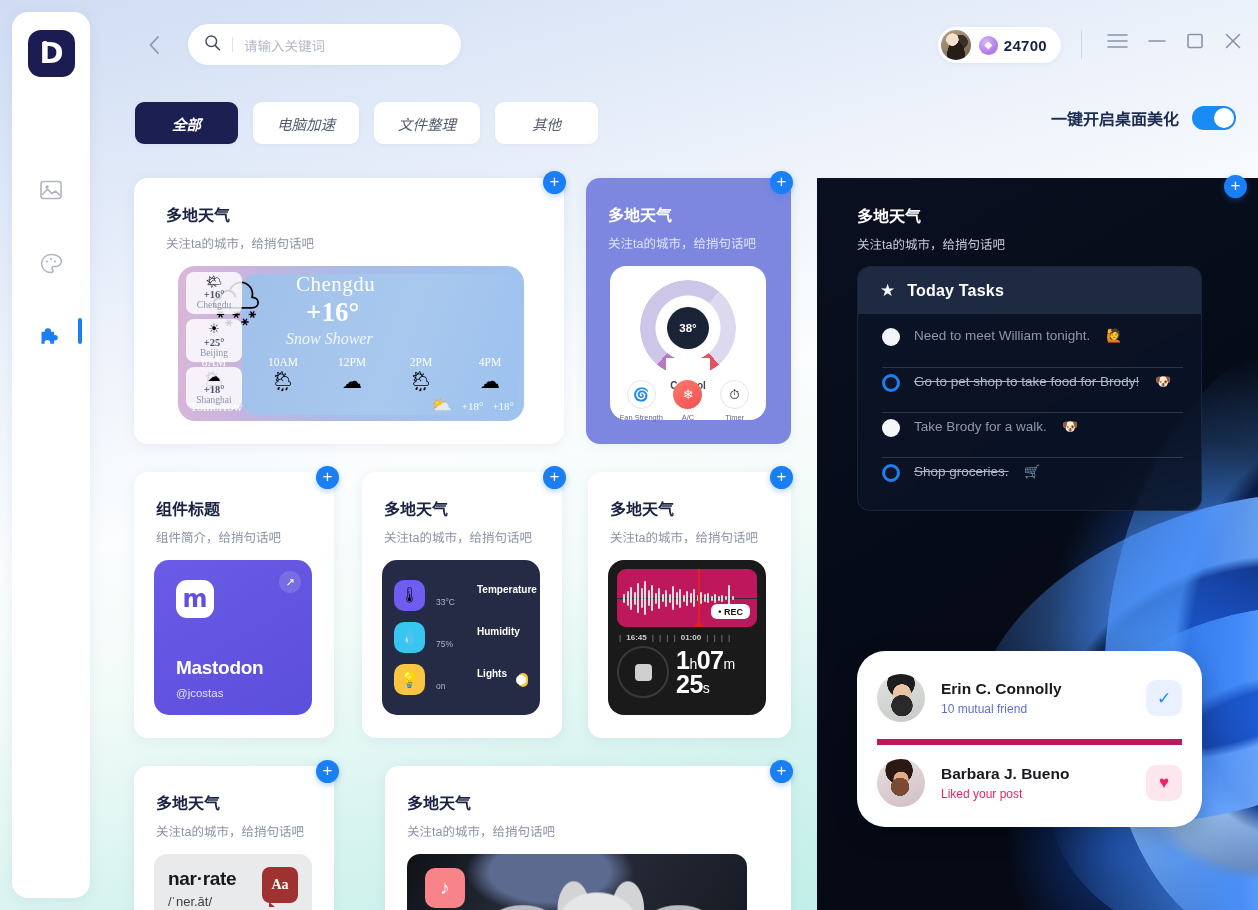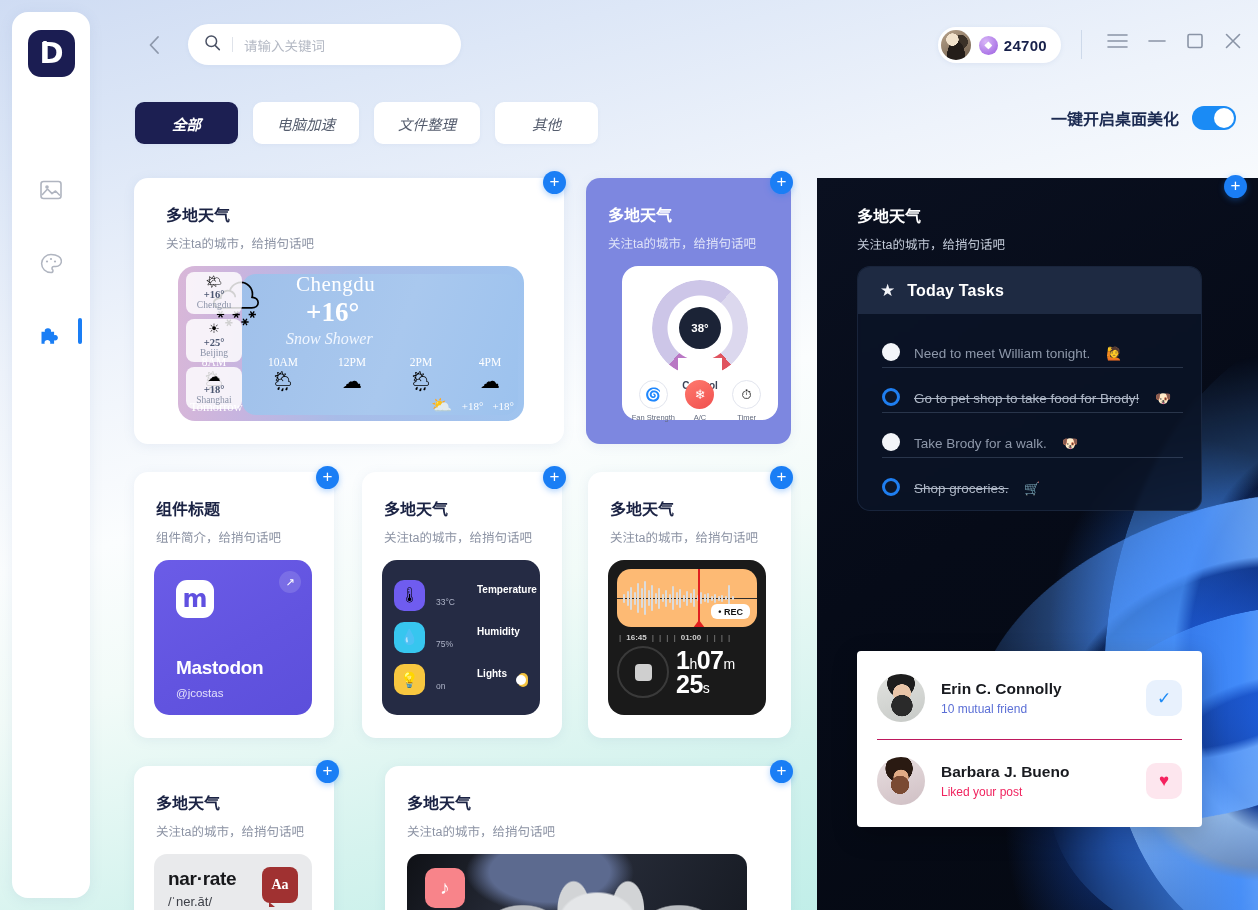--- a/index.html
+++ b/index.html
@@ -182,21 +182,21 @@
   .wx-cities { position: absolute; left: 8px; top: 6px; width: 56px; display: flex; flex-direction: column; gap: 5px; z-index: 2; }
   .wx-ct {
     background: rgba(255,255,255,.82); border-radius: 8px; padding: 3px 0 4px; text-align: center;
   }
   .wx-ct .i { font-size: 13px; line-height: 1.1; }
   .wx-ct .t { font-family: "Liberation Serif", serif; font-size: 10.5px; font-weight: bold; color: #4a5570; }
   .wx-ct .n { font-family: "Liberation Serif", serif; font-size: 9.5px; color: #8b93a8; }
 
   
   .thermo {
-    position: absolute; left: 36px; top: 88px; width: 156px; height: 154px;
+    position: absolute; left: 24px; top: 88px; width: 156px; height: 154px;
     background: #fff; border-radius: 16px;
   }
   .dial { position: absolute; left: 30px; top: 14px; width: 96px; height: 96px; }
   .dial-ring {
     width: 96px; height: 96px; border-radius: 50%;
     background: conic-gradient(from 140deg,
        #e0535f 0deg 38deg, #d35a86 38deg 62deg, #b977c4 62deg 80deg,
        #cdc6e8 80deg 260deg, #dcd8ee 260deg 360deg);
     -webkit-mask: radial-gradient(circle, transparent 32px, #000 33px);
     mask: radial-gradient(circle, transparent 32px, #000 33px);
@@ -252,21 +252,21 @@
   .hrow .ht { font-size: 10px; font-weight: bold; color: #fff; margin-left: 41px; }
   .hrow .hv { font-size: 8.5px; color: #aeb4c8; margin-top: 2px; }
   .hsw { margin-left: auto; width: 27px; height: 14px; border-radius: 7px; background: #f3c340; position: relative; }
   .hsw i { position: absolute; right: 2px; top: 2px; width: 10px; height: 10px; border-radius: 50%; background: #fff; }
 
   
   .rec {
     position: absolute; left: 20px; top: 88px; width: 158px; height: 155px;
     border-radius: 16px; background: #1a1a1a; padding: 9px;
   }
-  .rec-wave { position: relative; height: 58px; background: #fdba74; border-radius: 14px; overflow: hidden; }
+  .rec-wave { position: relative; height: 58px; background: #be185d; border-radius: 9px; overflow: hidden; }
   .rec-bars { position: absolute; left: 6px; top: 11px; display: flex; align-items: center; gap: 1.5px; height: 36px; }
   .rec-bars i { width: 2px; background: #dcdcdc; border-radius: 1px; display: block; }
   .rec-line { position: absolute; left: 0; right: 0; top: 29px; height: 1px; background: #2e2e2e; }
   .rec-play { position: absolute; left: 81px; top: 0; bottom: 0; width: 2px; background: #e02020; }
   .rec-tri { position: absolute; left: 76px; bottom: -1px; width: 0; height: 0;
              border-left: 6px solid transparent; border-right: 6px solid transparent; border-bottom: 8px solid #e02020; }
   .rec-badge { position: absolute; right: 7px; bottom: 8px; background: #fff; border-radius: 6px;
                padding: 2.5px 7px; font-size: 9px; font-weight: bold; color: #111; }
   .rec-ticks { position: relative; height: 15px; margin-top: 3px; color: #cfcfcf; font-size: 8px;
                display: flex; align-items: center; gap: 5px; padding-left: 2px; font-weight: bold; }
@@ -359,21 +359,21 @@
     border: 1px solid rgba(120,150,200,.14);
     backdrop-filter: blur(2px);
   }
   .tasks-head {
     height: 47px; display: flex; align-items: center; gap: 12px; padding-left: 22px;
     background: rgba(34,47,72,.85);
   }
   .tasks-head .star { color: #f2f4f8; font-size: 17px; }
   .tasks-head .t { color: #fff; font-size: 16px; font-weight: bold; letter-spacing: .2px; }
   .tasks-body { padding: 14px 18px 14px 24px; }
-  .task { display: flex; align-items: flex-end; gap: 14px; height: 33px; }
+  .task { display: flex; align-items: flex-start; gap: 14px; height: 33px; }
   .task + .task { border-top: 1px solid rgba(170,195,230,.20); margin-top: 6px; padding-top: 6px; height: 39px; }
   .cb { width: 18px; height: 18px; border-radius: 50%; flex: 0 0 auto; }
   .cb.open { background: #f3f5f9; }
   .cb.done { background: #0d1628; border: 3.5px solid #1f7ef0; }
   .task .tx { font-size: 13.5px; color: #8e98aa; }
   .task.done .tx { text-decoration: line-through; color: #aeb7c6; }
   .task .em { font-size: 13px; margin-left: 2px; }
 
   .searchmail {
     position: absolute; left: 40px; top: 396px; width: 345px; height: 57px;
@@ -384,25 +384,25 @@
   .searchmail .ph { color: #b9c3d4; font-size: 14.5px; margin-left: 14px; }
   .filterbtn {
     margin-left: auto; width: 40px; height: 40px; border-radius: 11px;
     background: linear-gradient(140deg, #8e3df2, #c23ae0);
     display: flex; align-items: center; justify-content: center;
     box-shadow: 0 3px 10px rgba(160,60,230,.35);
   }
 
   .contacts {
     position: absolute; left: 40px; top: 473px; width: 345px;
-    background: #fff; border-radius: 4px; padding: 6px 20px;
+    background: #fff; border-radius: 28px; padding: 6px 20px;
     box-shadow: 0 8px 26px rgba(0,0,0,.22);
   }
   .contact { display: flex; align-items: center; height: 82px; }
-  .contact + .contact { border-top: 1px solid #be185d; }
+  .contact + .contact { border-top: 6px solid #be185d; }
   .cav { width: 48px; height: 48px; border-radius: 50%; flex: 0 0 auto; }
   .cav.a {
     background:
       radial-gradient(circle at 52% 66%, #2a2a2a 0 26%, transparent 27%),
       radial-gradient(circle at 52% 40%, #e9c5a8 0 23%, transparent 24%),
       radial-gradient(circle at 50% 20%, #1d1d1d 0 30%, transparent 31%),
       linear-gradient(160deg, #e2e3e0, #c6c9c6);
   }
   .cav.b {
     background:

